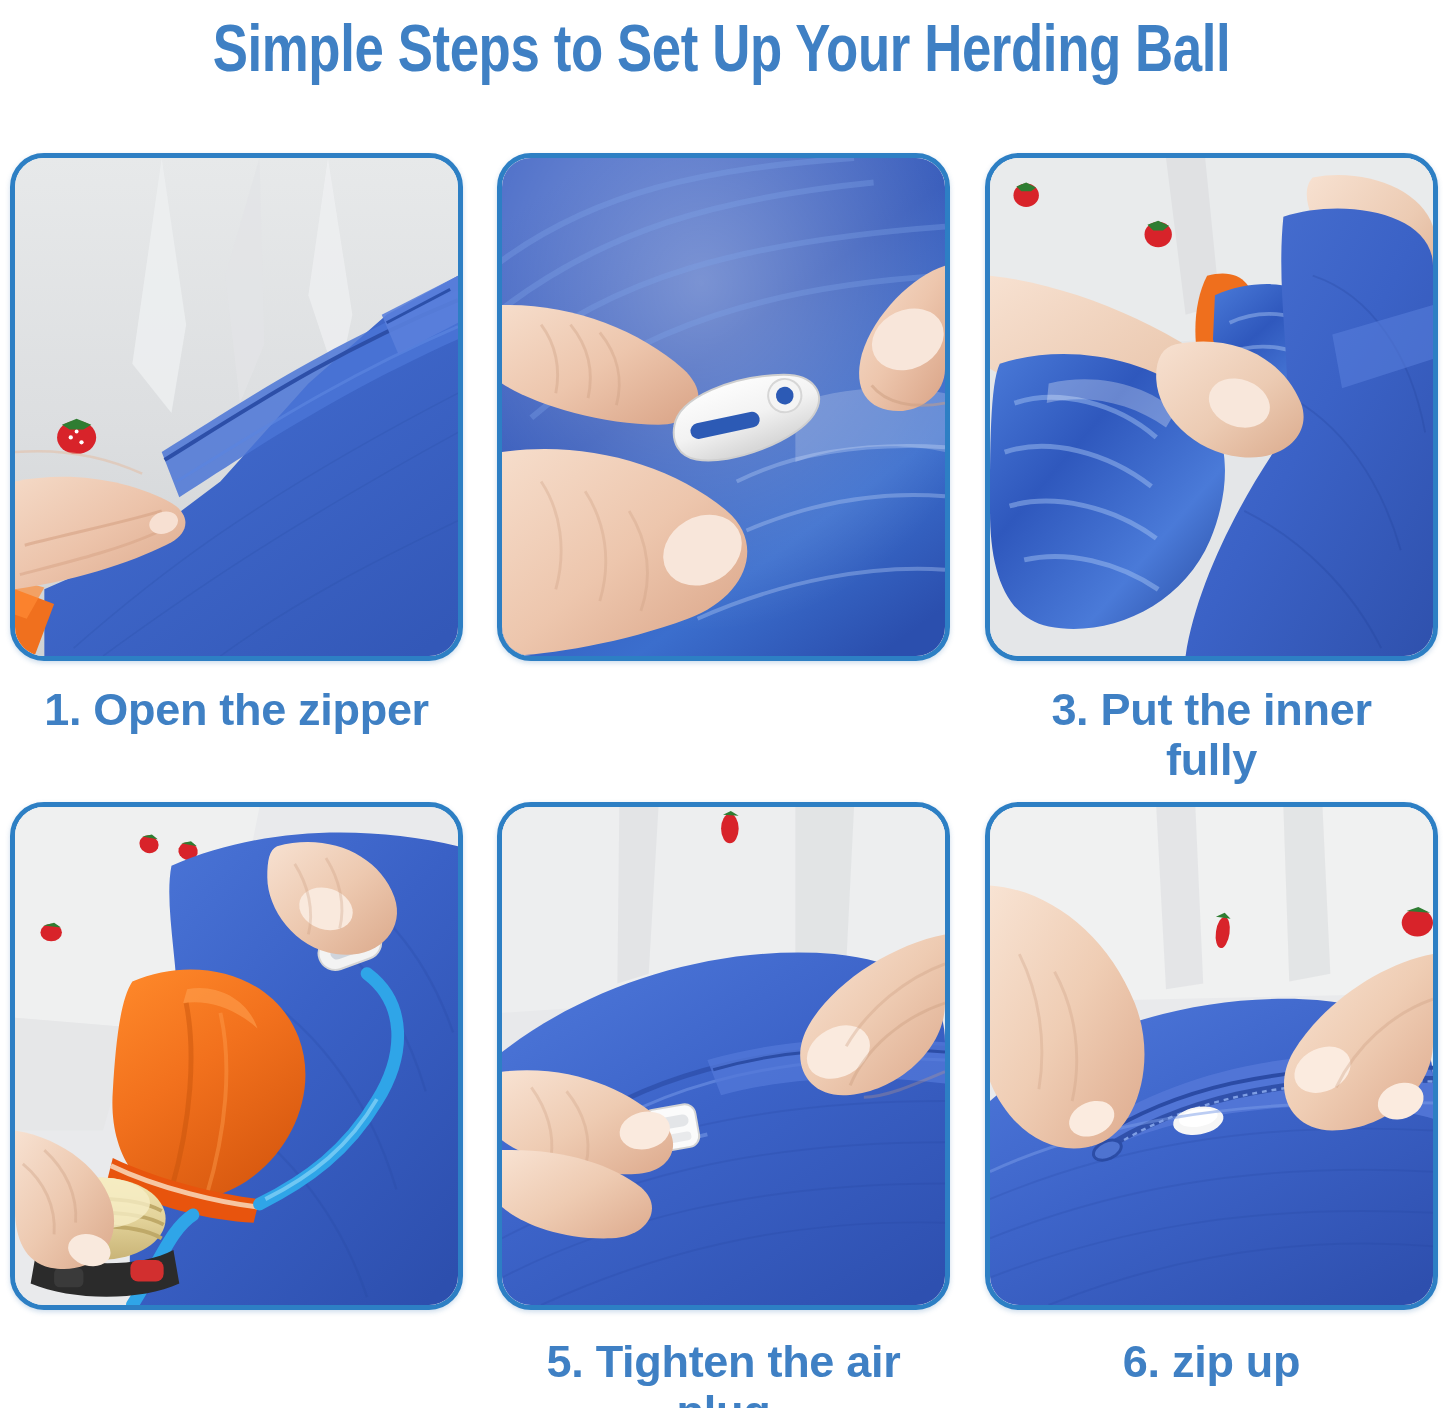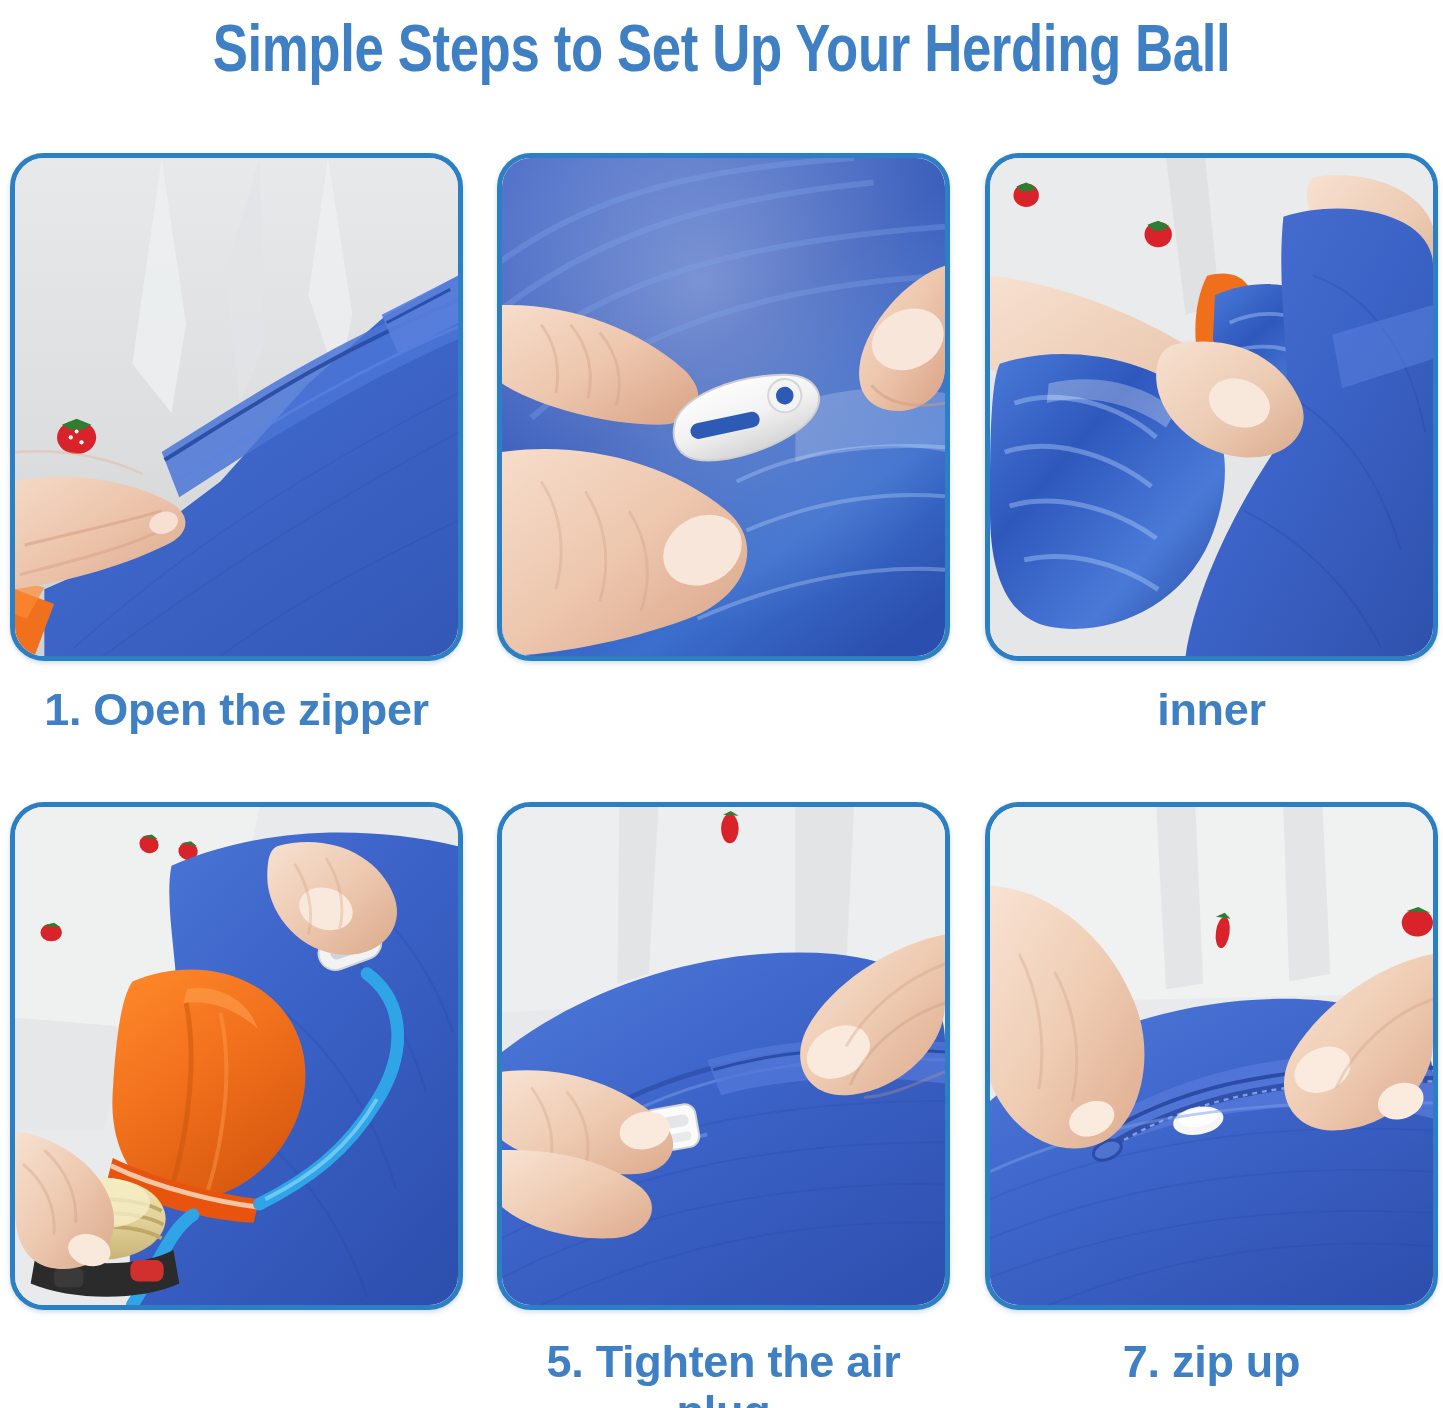--- a/index.html
+++ b/index.html
@@ -270,21 +270,22 @@
           <path d="M260 360 C320 390 370 440 400 500"></path>
         </g>
         <path d="M350 180 L453 150 L453 205 L360 235 Z" fill="#5a7fdd" opacity="0.55"></path>
 
         <path d="M190 190 C250 178 300 205 318 250 C330 282 300 310 256 305 C208 300 172 262 170 226 C169 206 176 193 190 190 Z" fill="url(#p3skin)"></path>
         <ellipse cx="255" cy="250" rx="32" ry="24" fill="#f8e7db" transform="rotate(20 255 250)"></ellipse>
       </svg>
     </div>
   </div>
   <div class="caption cap-r1 cap-c3">
-    <div>inner</div>
+    <div>3. Put the inner</div>
+    <div>fully</div>
   </div>
 
   <div class="cell c1 r2">
     <div class="panel">
       <svg viewBox="0 0 453 508" preserveAspectRatio="none" aria-hidden="true">
         <defs>
           <linearGradient id="p4fab" x1="0.1" y1="0" x2="0.9" y2="1">
             <stop offset="0" stop-color="#4a74d6"></stop>
               <stop offset="0.45" stop-color="#3a61c6"></stop>
               <stop offset="1" stop-color="#2d4fae"></stop>
@@ -505,16 +506,16 @@
         <ellipse cx="104" cy="318" rx="24" ry="17" fill="#fbebdf" transform="rotate(-22 104 318)"></ellipse>
 
         <path d="M453 150 C400 160 340 200 310 250 C288 288 306 330 350 330 C400 330 453 292 453 240 Z" fill="url(#p6skin)"></path>
         <ellipse cx="340" cy="268" rx="30" ry="22" fill="#fbebdf" transform="rotate(-25 340 268)"></ellipse>
         <ellipse cx="420" cy="300" rx="24" ry="18" fill="#fbebdf" transform="rotate(-20 420 300)"></ellipse>
         <path d="M453 196 C412 210 374 244 354 286" stroke="#cb9d80" stroke-width="3" fill="none" opacity="0.35"></path>
       </svg>
     </div>
   </div>
   <div class="caption cap-r2 cap-c3">
-    <span>7. zip up</span>
+    <span>6. zip up</span>
   </div>
 
 </div>
 
 </body></html>

